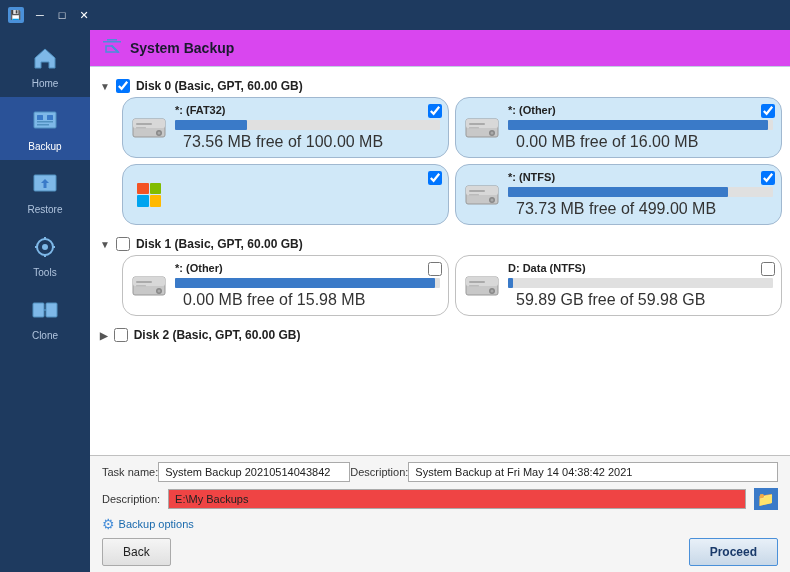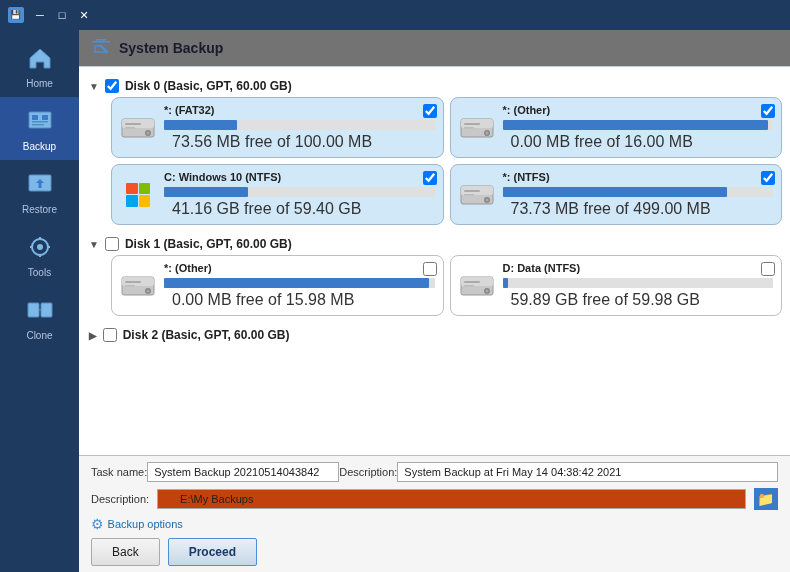--- a/index.html
+++ b/index.html
@@ -18,21 +18,21 @@
     .title-bar-icon { width: 16px; height: 16px; margin-right: 6px; background: #4a90d9; border-radius: 2px; display: flex; align-items: center; justify-content: center; font-size: 9px; color: white; }
     .title-bar-title { flex: 1; font-size: 12px; }
     .title-bar-controls { display: flex; gap: 2px; }
     .title-bar-btn { width: 20px; height: 20px; display: flex; align-items: center; justify-content: center; cursor: pointer; font-size: 11px; color: white; }
 
     
     .main-layout { display: flex; flex: 1; overflow: hidden; }
 
     
     .sidebar {
-      width: 79px;
+      width: 90px;
       background: #1e3a5f;
       display: flex;
       flex-direction: column;
       align-items: center;
       padding-top: 4px;
       flex-shrink: 0;
     }
     .sidebar-item {
       width: 100%;
       display: flex;
@@ -46,21 +46,21 @@
     }
     .sidebar-item.active { background: #2a5298; color: white; }
     .sidebar-icon { width: 32px; height: 32px; display: flex; align-items: center; justify-content: center; }
     .sidebar-label { font-size: 10px; text-align: center; }
 
     
     .content-area { flex: 1; display: flex; flex-direction: column; background: white; overflow: hidden; }
 
     
     .content-header {
-      background: #737373;
+      background: #d946ef;
       border-bottom: 1px solid #c0d0e0;
       padding: 8px 12px;
       display: flex;
       align-items: center;
       gap: 8px;
       flex-shrink: 0;
     }
     .header-icon { color: #4a90d9; font-size: 16px; }
     .header-title { font-size: 14px; font-weight: 600; color: #1a1a2e; }
 
@@ -87,21 +87,21 @@
 
     .partition-grid {
       display: grid;
       grid-template-columns: 1fr 1fr;
       gap: 6px;
       margin-left: 24px;
     }
 
     .partition-card {
       border: 1px solid #a0b8d0;
-      border-radius: 8px;
+      border-radius: 14px;
       padding: 6px 8px;
       background: #d0e8f8;
       display: flex;
       align-items: center;
       gap: 8px;
       position: relative;
     }
     .partition-card.unchecked { background: white; border: 1px solid #c0c0c0; }
 
     .partition-icon { width: 36px; height: 30px; display: flex; align-items: center; justify-content: center; flex-shrink: 0; }
@@ -132,35 +132,35 @@
     .field-input {
       border: 1px solid #aaa;
       padding: 3px 6px;
       font-size: 11px;
       background: white;
       color: #222;
     }
     .field-input.task-name { width: 192px; }
     .field-input.description { flex: 1; }
     .dest-row { display: flex; align-items: center; gap: 8px; margin-bottom: 6px; }
-    .dest-input { flex: 1; border: 1px solid #aaa; padding: 3px 22px; font-size: 11px; background: #c2410c; color: #222; }
+    .dest-input { flex: 1; border: 1px solid #aaa; padding: 3px 6px; font-size: 11px; background: #ef4444; color: #222; }
     .dest-btn {
       width: 24px; height: 22px;
       background: #3a7ac8;
       border: none;
       color: white;
       cursor: pointer;
       display: flex; align-items: center; justify-content: center;
       font-size: 14px;
     }
     .backup-options-row { display: flex; align-items: center; gap: 4px; margin-bottom: 6px; }
     .backup-options-icon { color: #4a90d9; font-size: 14px; }
     .backup-options-link { color: #1a6aad; font-size: 11px; cursor: pointer; text-decoration: none; }
 
-    .action-row { display: flex; justify-content: flex-start; gap: 8px; }
+    .action-row { display: flex; justify-content: space-between; gap: 8px; }
     .btn {
       padding: 6px 20px;
       font-size: 12px;
       border: 1px solid #aaa;
       background: linear-gradient(to bottom, #f5f5f5, #e0e0e0);
       cursor: pointer;
       border-radius: 2px;
       color: #222;
     }
     .btn.primary { background: linear-gradient(to bottom, #e8f0f8, #c8d8e8); border-color: #4a90d9; color: #1a3a6a; font-weight: 600; }
@@ -302,27 +302,20 @@
               <input type="checkbox" class="partition-checkbox" checked="" style="">
             </div>
             <div class="partition-card">
               <div class="partition-icon">
                 <div class="win-icon">
                   <div class="win-sq"></div>
                   <div class="win-sq"></div>
                   <div class="win-sq"></div>
                   <div class="win-sq"></div>
                 </div>
-              </div>
-              <div class="partition-info">
-                <div class="partition-name">C: Windows 10 (NTFS)</div>
-                <div class="partition-bar-bg">
-                  <div class="partition-bar-fill" style="width: 31%;"></div>
-                </div>
-                <div class="partition-size">41.16 GB free of 59.40 GB</div>
               </div>
               <input type="checkbox" class="partition-checkbox" checked="" style="">
             </div>
             <div class="partition-card">
               <div class="partition-icon">
                 <svg width="34" height="24" viewBox="0 0 34 24" fill="none">
       <rect x="1" y="3" width="32" height="18" rx="2" fill="#c8c8c8" stroke="#999" stroke-width="1"></rect>
       <rect x="1" y="3" width="32" height="9" rx="2" fill="#d8d8d8"></rect>
       <circle cx="27" cy="17" r="3" fill="#888"></circle>
       <circle cx="27" cy="17" r="1.5" fill="#aaa"></circle>

